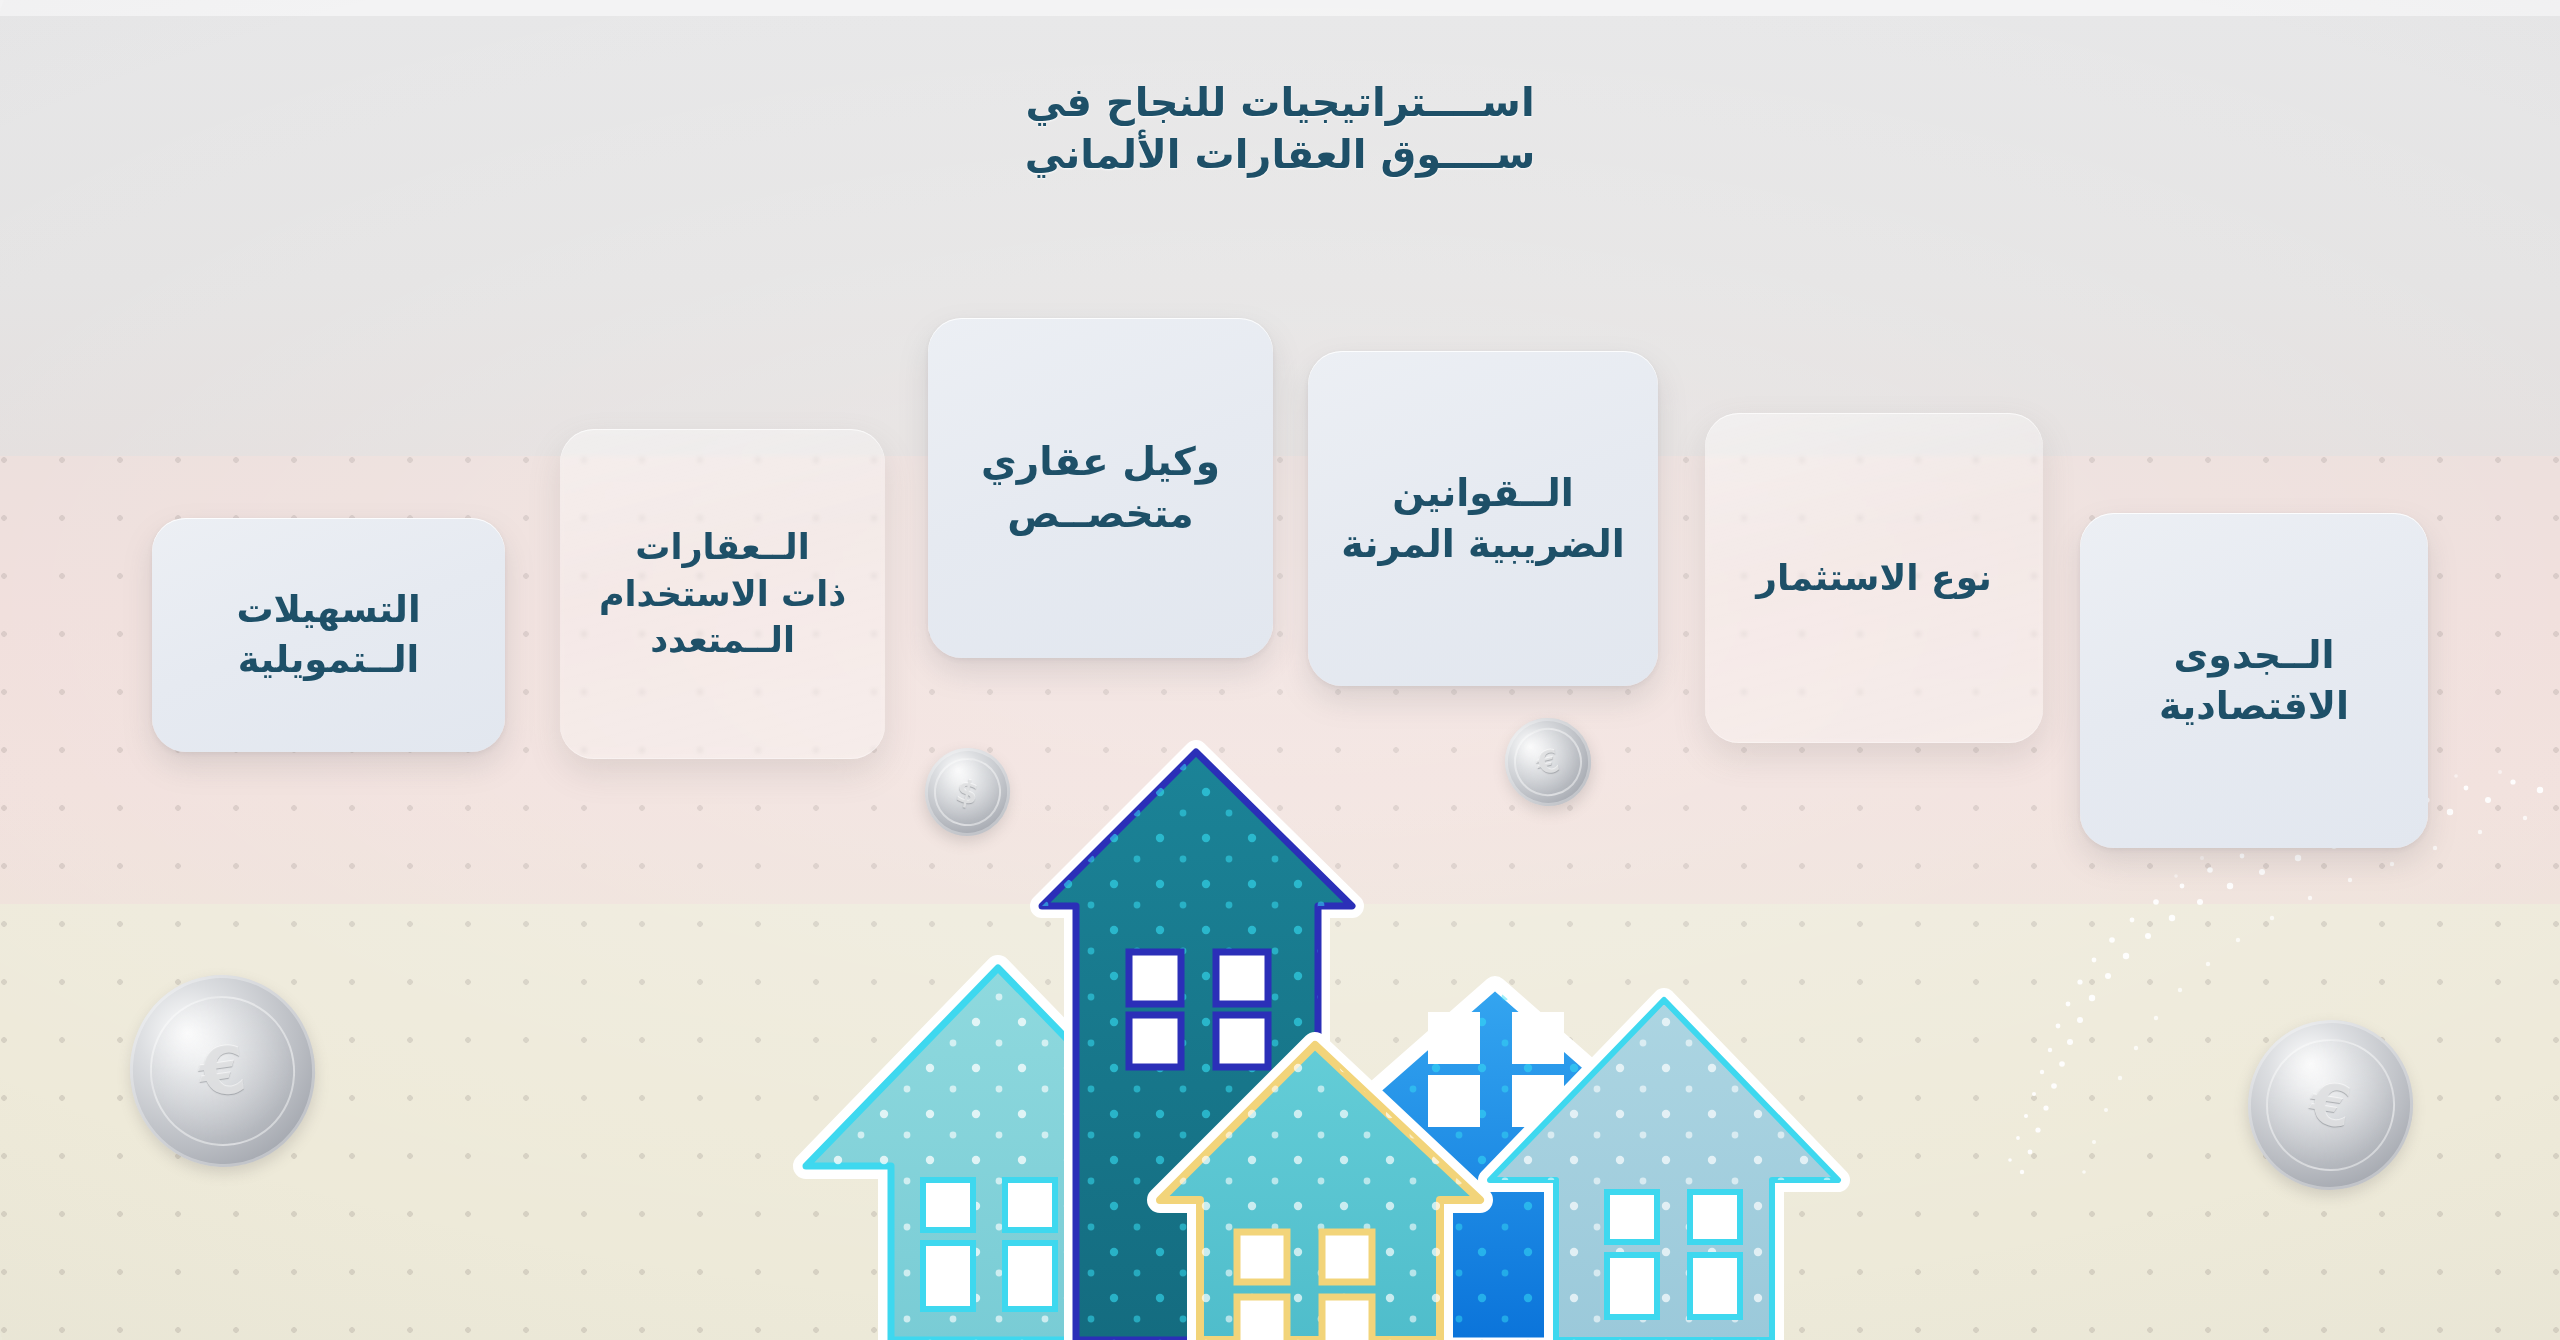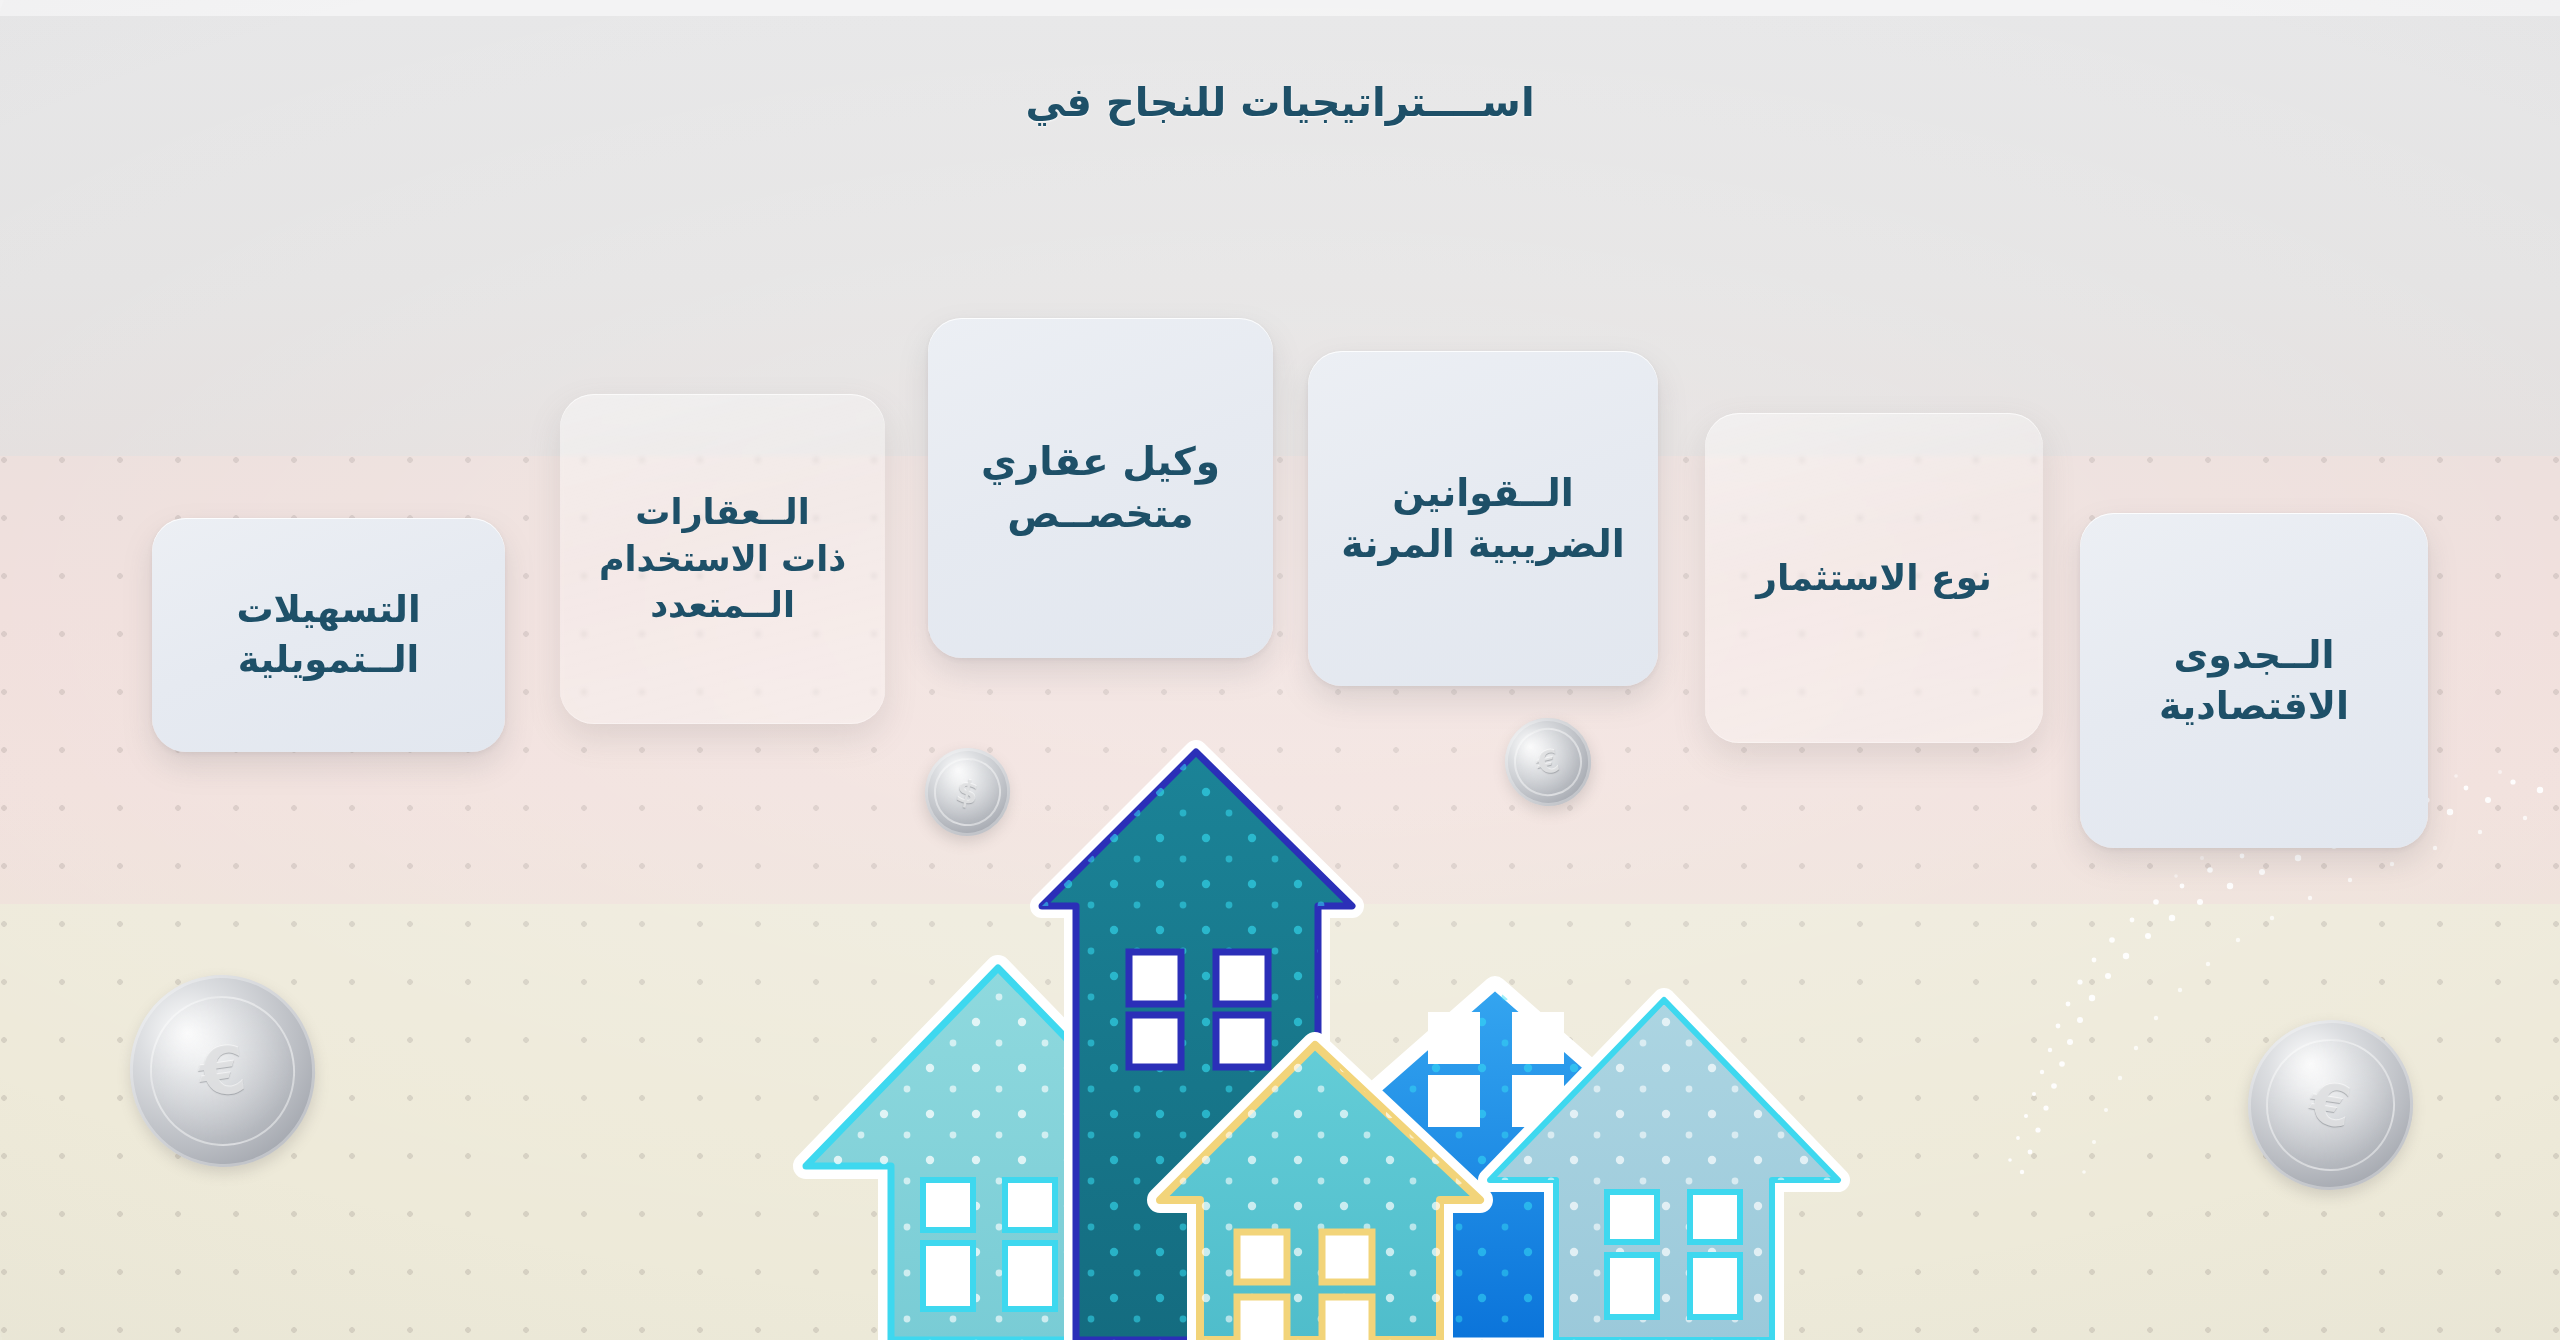--- a/index.html
+++ b/index.html
@@ -314,28 +314,29 @@
         <rect x="1237" y="1232" width="50" height="50" fill="#ffffff" stroke="#f2d47a" stroke-width="7"></rect>
         <rect x="1322" y="1232" width="50" height="50" fill="#ffffff" stroke="#f2d47a" stroke-width="7"></rect>
         <rect x="1237" y="1297" width="50" height="52" fill="#ffffff" stroke="#f2d47a" stroke-width="7"></rect>
         <rect x="1322" y="1297" width="50" height="52" fill="#ffffff" stroke="#f2d47a" stroke-width="7"></rect>
       </g>
     </g>
   </svg>
 
   <div class="title">
     <div>اســــتراتيجيات للنجاح في</div>
+    <div>ســــوق العقارات الألماني</div>
   </div>
 
   <div class="card solid" style="left:152px; top:518px; width:353px; height:234px; font-size:37px;">
     <span class="lbl">التسهيلات
 الــتمويلية</span>
   </div>
 
-  <div class="card glass" style="left:560px; top:394px; width:325px; height:330px; font-size:35px;">
+  <div class="card glass" style="left:560px; top:429px; width:325px; height:330px; font-size:35px;">
     <span class="lbl">الــعقارات
 ذات الاستخدام
 الــمتعدد</span>
   </div>
 
   <div class="card solid" style="left:928px; top:318px; width:345px; height:340px; font-size:39px;">
     <span class="lbl">وكيل عقاري
 متخصــص</span>
   </div>
 

